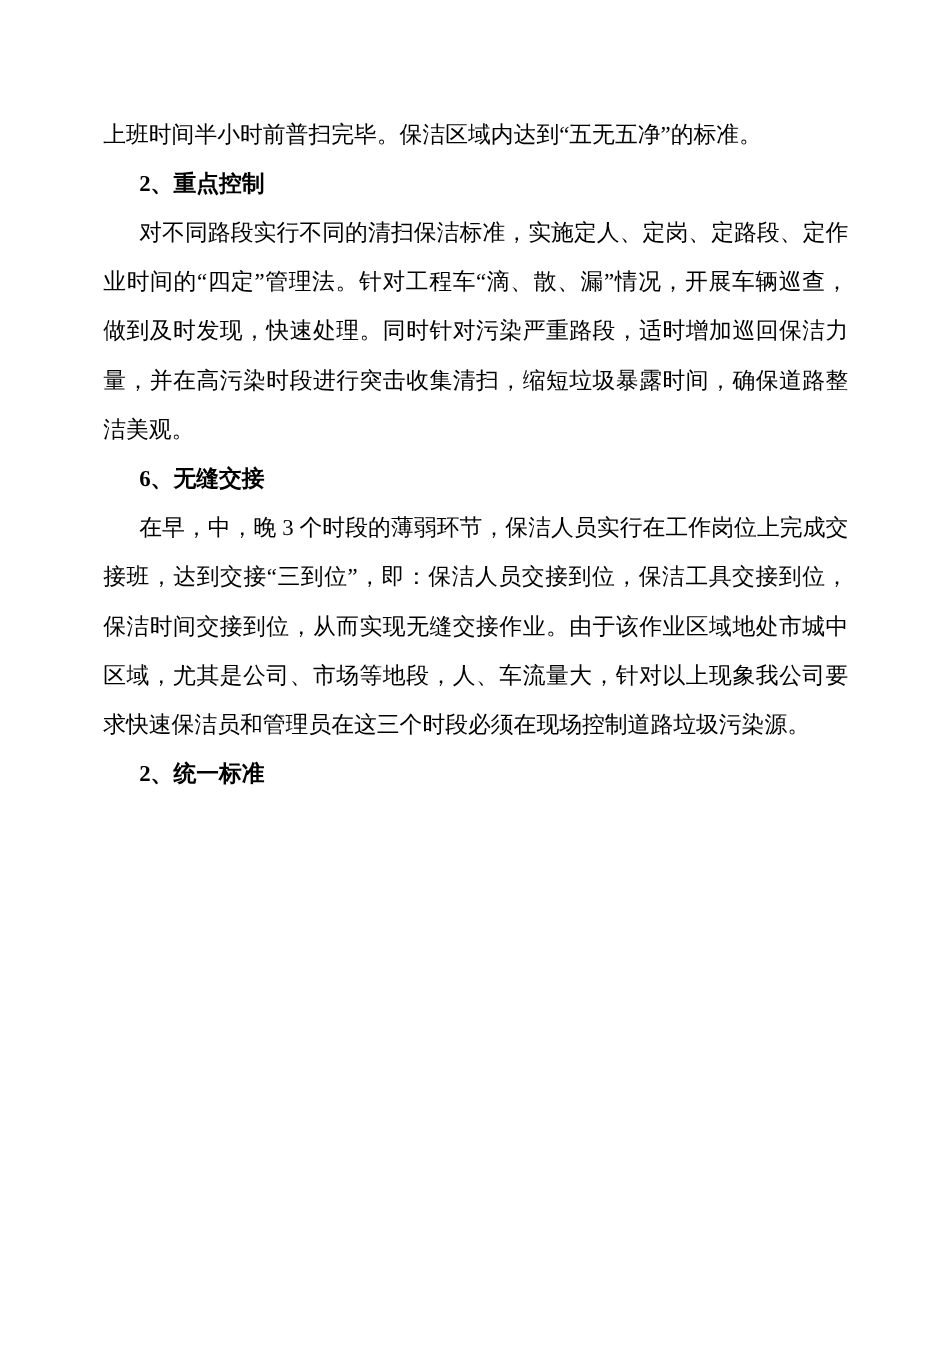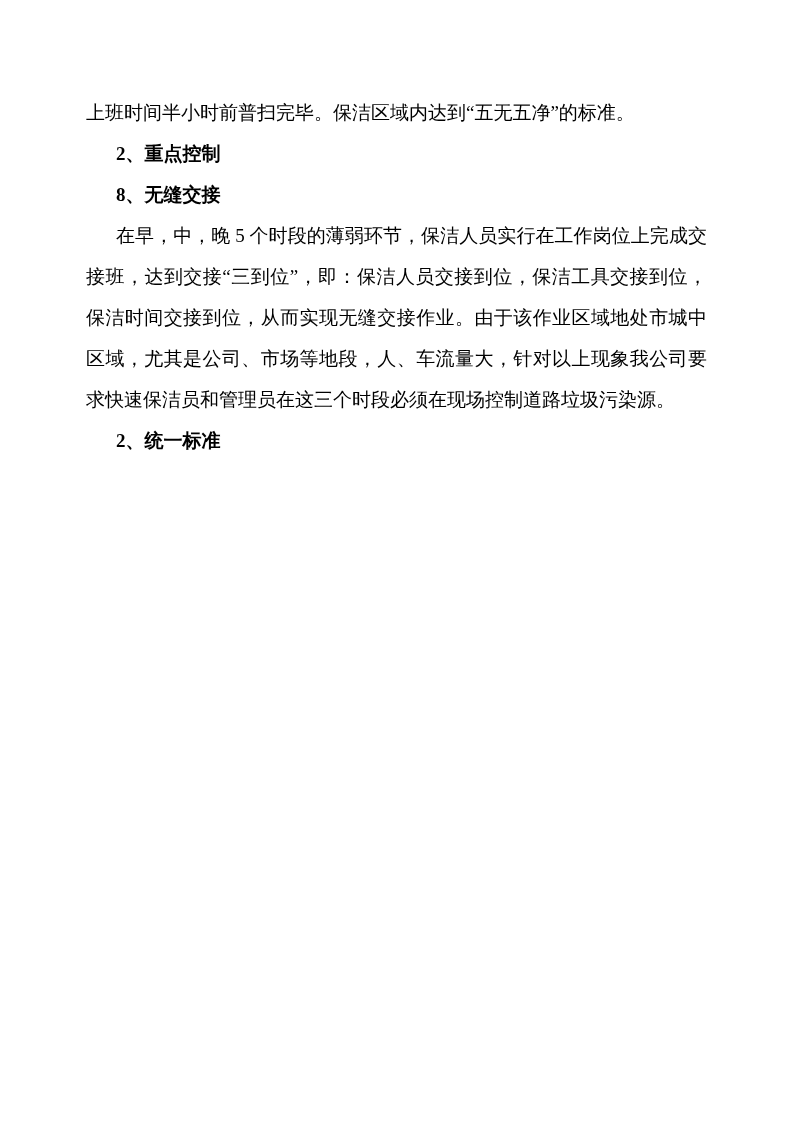--- a/index.html
+++ b/index.html
@@ -50,21 +50,22 @@
     color: #000000;
   }
 </style>
 </head>
 <body>
 
 <div class="page">
   <div class="content">
     <p class="para para-continuation">上班时间半小时前普扫完毕。保洁区域内达到“五无五净”的标准。</p>
     <p class="heading">2、重点控制</p>
-    <p class="heading">8、无缝交接</p>
-    <p class="para">在早，中，晚 5 个时段的薄弱环节，保洁人员实行在工作岗位上完成交接班，达到交接“三到位”，即：保洁人员交接到位，保洁工具交接到位，保洁时间交接到位，从而实现无缝交接作业。由于该作业区域地处市城中区域，尤其是公司、市场等地段，人、车流量大，针对以上现象我公司要求快速保洁员和管理员在这三个时段必须在现场控制道路垃圾污染源。</p>
+    <p class="para">对不同路段实行不同的清扫保洁标准，实施定人、定岗、定路段、定作业时间的“四定”管理法。针对工程车“滴、散、漏”情况，开展车辆巡查，做到及时发现，快速处理。同时针对污染严重路段，适时增加巡回保洁力量，并在高污染时段进行突击收集清扫，缩短垃圾暴露时间，确保道路整洁美观。</p>
+    <p class="heading">6、无缝交接</p>
+    <p class="para">在早，中，晚 3 个时段的薄弱环节，保洁人员实行在工作岗位上完成交接班，达到交接“三到位”，即：保洁人员交接到位，保洁工具交接到位，保洁时间交接到位，从而实现无缝交接作业。由于该作业区域地处市城中区域，尤其是公司、市场等地段，人、车流量大，针对以上现象我公司要求快速保洁员和管理员在这三个时段必须在现场控制道路垃圾污染源。</p>
     <p class="heading">2、统一标准</p>
   </div>
 
   <div class="footer">
     <span>8</span>
   </div>
 </div>
 
 </body></html>

